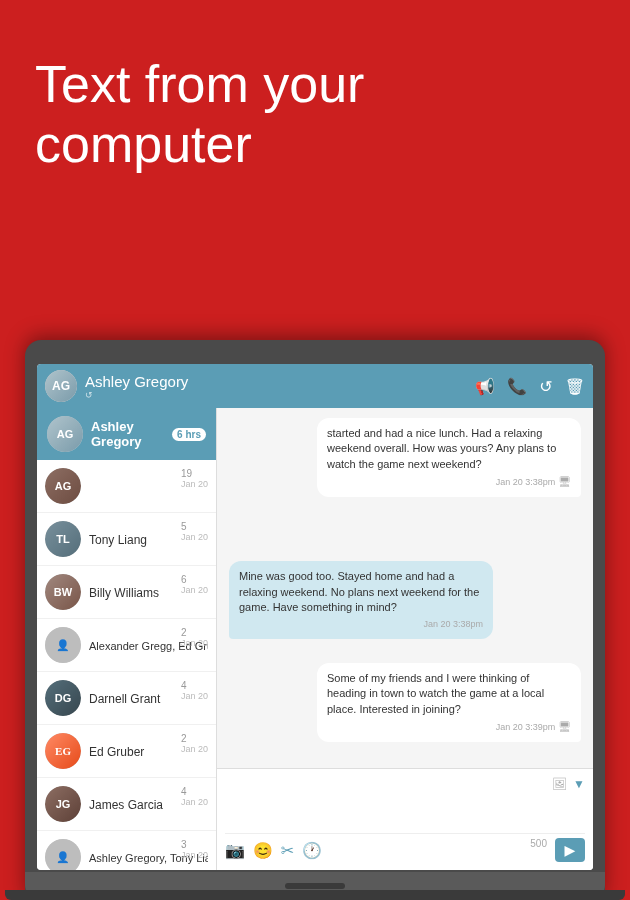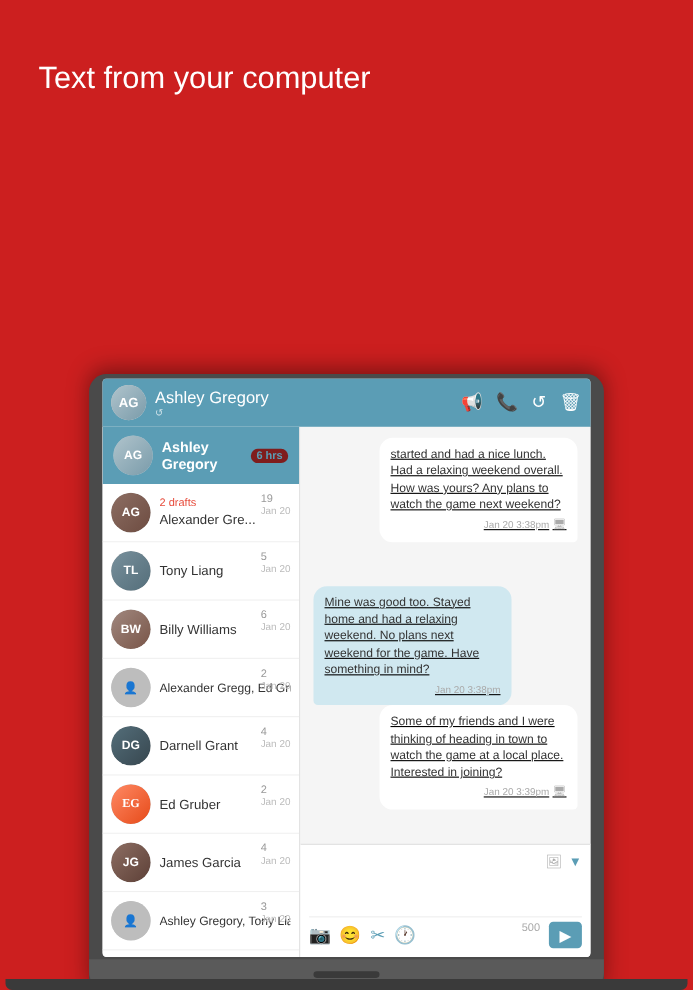--- a/index.html
+++ b/index.html
@@ -27,25 +27,25 @@
       justify-content: center;
       align-items: flex-end;
       position: absolute;
       bottom: 0;
       left: 0;
       right: 0;
       height: 580px;
     }
 
     .laptop {
-      width: 468px;
+      width: 580px;
       height: 560px;
       background: #4a4a4a;
       border-radius: 16px 16px 0 0;
-      padding: 4px 12px 30px 12px;
+      padding: 24px 12px 30px 12px;
       position: relative;
       box-shadow: 0 -4px 20px rgba(0,0,0,0.4);
     }
 
     .laptop-screen {
       width: 100%;
       height: 100%;
       background: #e8e8e8;
       border-radius: 4px;
       overflow: hidden;
@@ -136,21 +136,21 @@
     }
 
     .sidebar-top-name {
       color: white;
       font-size: 13px;
       font-weight: 600;
       flex: 1;
     }
 
     .sidebar-top-badge {
-      background: #7f1d1d;
+      background: #ffffff;
       color: #5b9db5;
       border-radius: 10px;
       font-size: 10px;
       padding: 1px 5px;
       font-weight: bold;
     }
 
     .conversation-item {
       display: flex;
       align-items: center;
@@ -217,22 +217,21 @@
       background: #f5f5f5;
       overflow: hidden;
     }
 
     .chat-messages {
       flex: 1;
       overflow-y: auto;
       padding: 10px 12px;
       display: flex;
       flex-direction: column;
-      gap: 0;
-      text-decoration: underline;
+      gap: 24px;
     }
 
     .message-bubble {
       max-width: 75%;
       padding: 8px 10px;
       border-radius: 12px;
       font-size: 11px;
       line-height: 1.4;
       color: #333;
       position: relative;
@@ -361,21 +360,21 @@
     }
 
     .header-name-wrap {
       flex: 1;
     }
   </style>
 </head>
 <body>
 
 <div style="padding: 55px 35px 30px 35px;">
-  <h1 class="hero-text" style="font-size: 28px; font-weight: 300; color: white; line-height: 1.15; padding: 0;">Text from your computer</h1>
+  <h1 class="hero-text" style="font-size: 52px; font-weight: 300; color: white; line-height: 1.15; padding: 0;">Text from your computer</h1>
 </div>
 
 <div class="laptop-wrapper">
   <div class="laptop">
     <div class="laptop-screen">
 
       <div class="app-container">
 
         <div class="app-header">
 
@@ -405,24 +404,20 @@
               <div class="sidebar-top-name">Ashley Gregory</div>
               <div class="sidebar-top-badge">6 hrs</div>
             </div>
 
             <div>
 
               <div class="conversation-item">
                 <div class="conv-avatar">
                   <div style="width:100%;height:100%;background:linear-gradient(135deg,#8d6e63,#6d4c41);border-radius:50%;display:flex;align-items:center;justify-content:center;color:white;font-size:11px;font-weight:bold;">AG</div>
                 </div>
-                <div class="conv-info">
-                  <span class="drafts-label">2 drafts</span>
-                  <span class="conv-name">Alexander Gre...</span>
-                </div>
                 <div class="conv-meta">
                   <span class="conv-count">19</span>
                   <span class="conv-date">Jan 20</span>
                 </div>
               </div>
 
               <div class="conversation-item">
                 <div class="conv-avatar">
                   <div style="width:100%;height:100%;background:linear-gradient(135deg,#78909c,#546e7a);border-radius:50%;display:flex;align-items:center;justify-content:center;color:white;font-size:11px;font-weight:bold;">TL</div>
                 </div>

